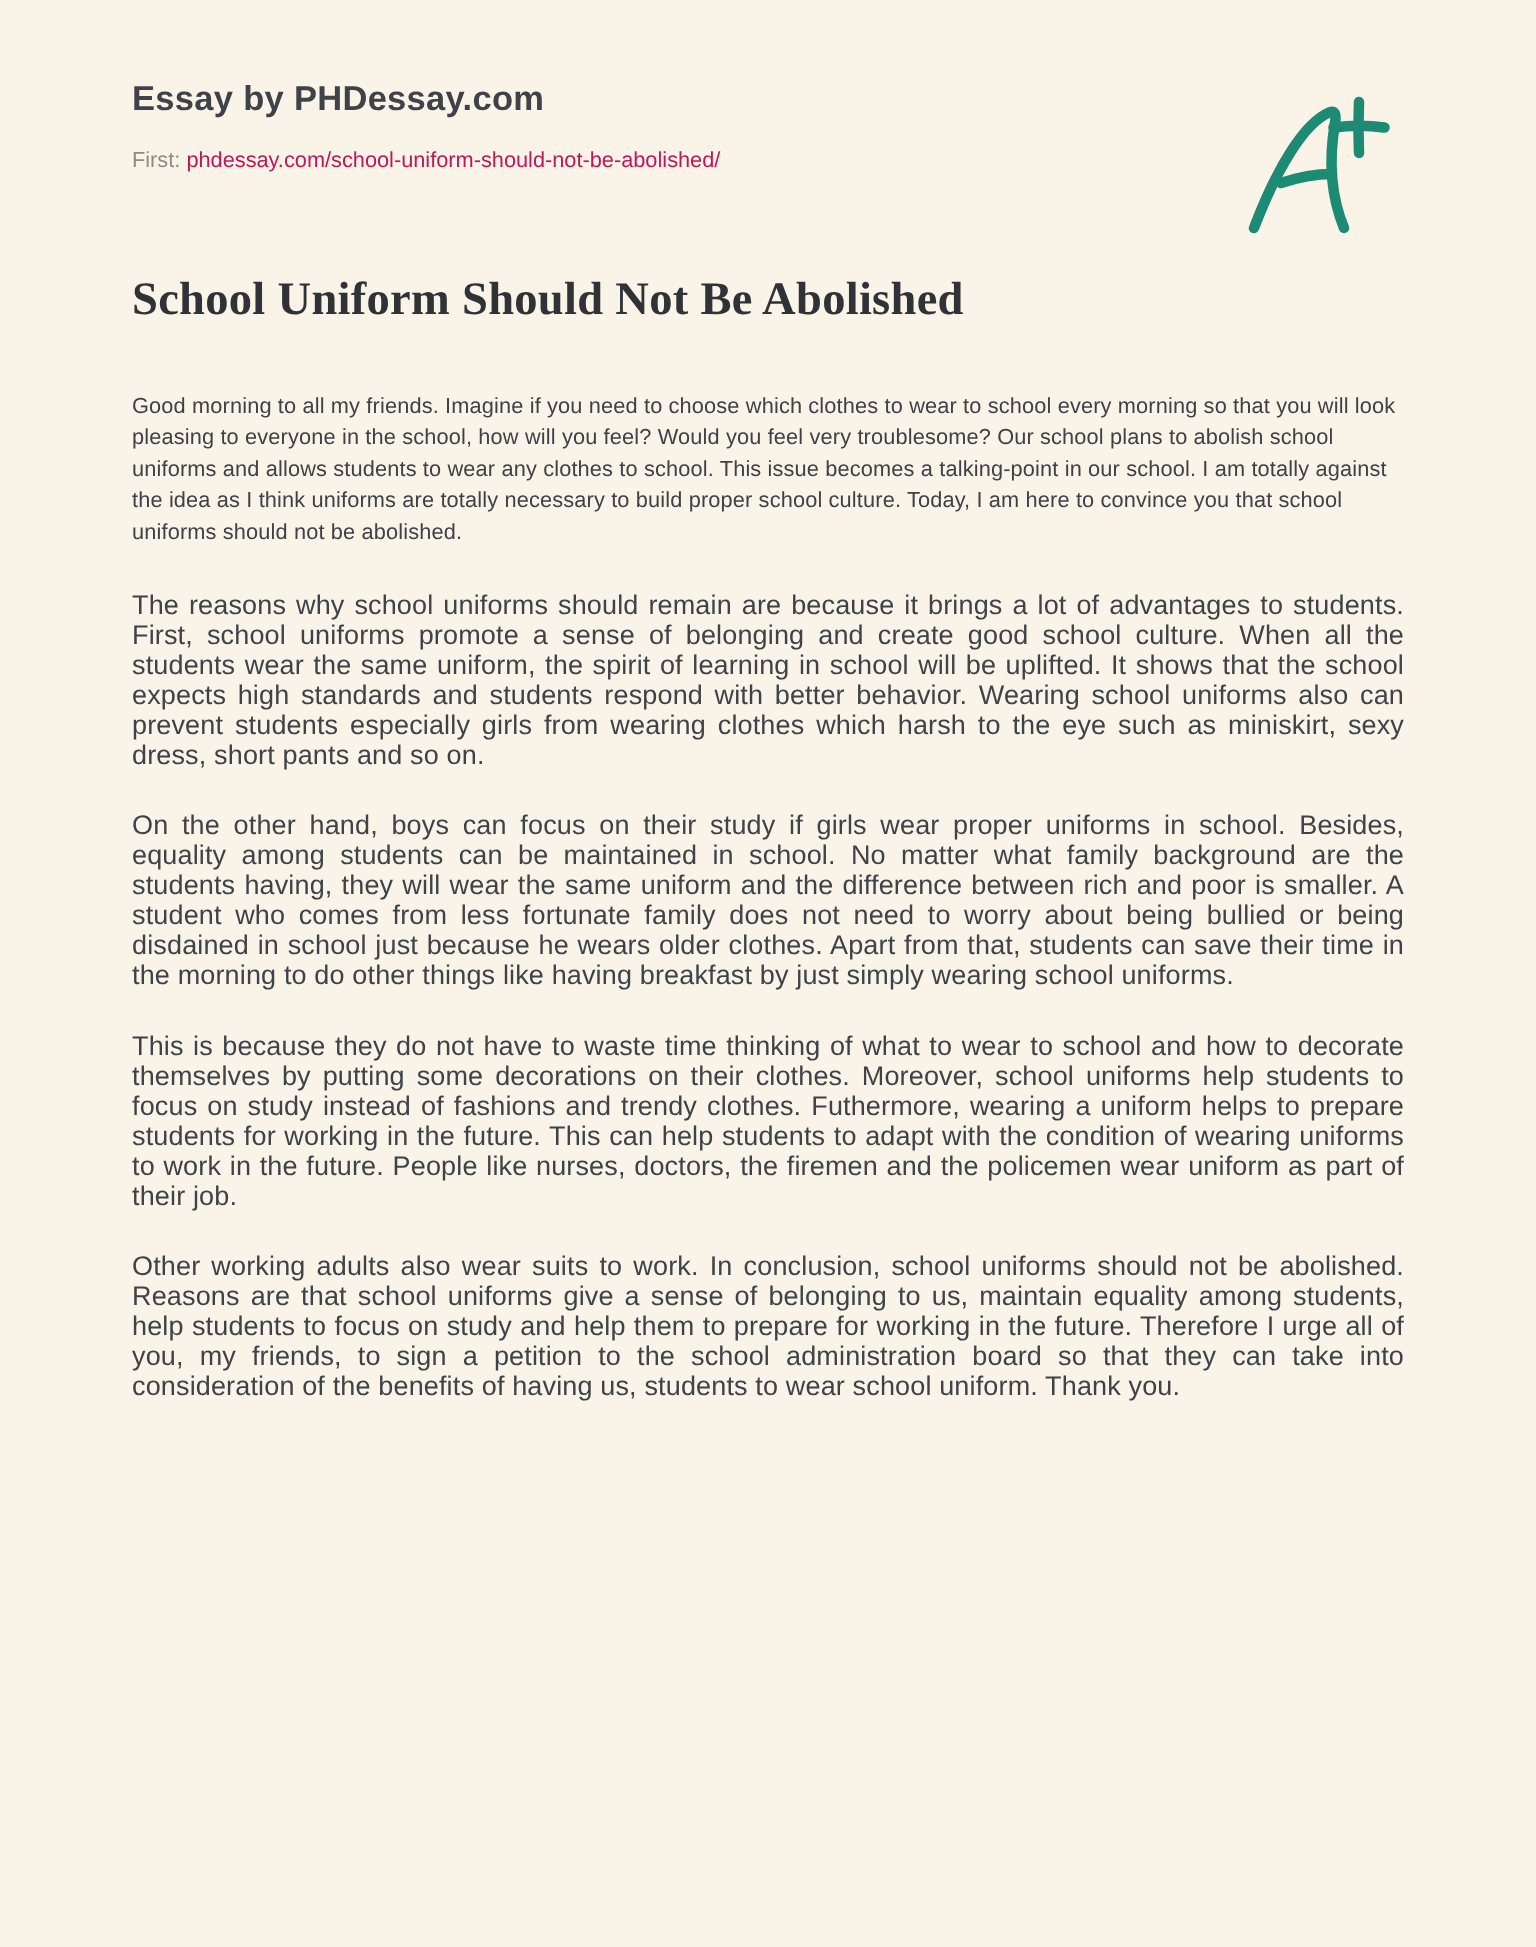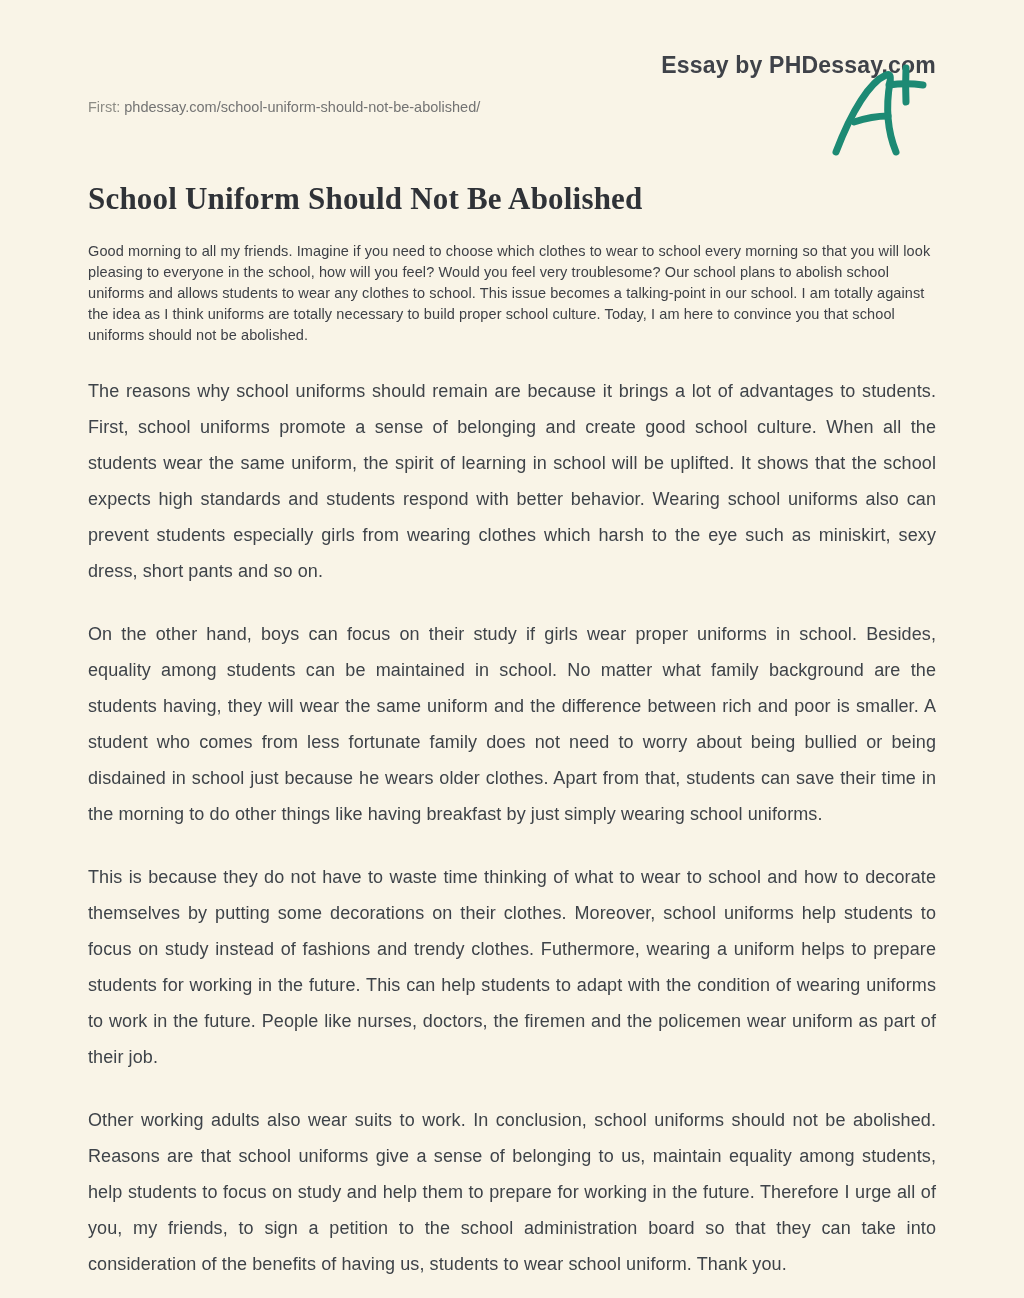--- a/index.html
+++ b/index.html
@@ -16,60 +16,59 @@
     min-height: 1298px;
     padding: 52px 88px 60px 88px;
     background: #f9f4e7;
   }
   .header { position: relative; }
   .header-title {
     font-size: 23px;
     font-weight: 700;
     color: #3f4249;
     letter-spacing: 0.2px;
-    text-align: right;
   }
   .source-line {
     margin-top: 20px;
     font-size: 14.5px;
     color: #8d8c85;
   }
   .source-link {
-    color: #737373;
+    color: #be185d;
     text-decoration: none;
     cursor: pointer;
     margin-top: 18px;
   }
   .logo {
     position: absolute;
     top: 8px;
     right: 6px;
     width: 104px;
     height: 104px;
   }
   .article-title {
     margin-top: 66px;
     font-size: 31px;
     font-weight: 700;
     color: #2f3237;
     letter-spacing: 0.2px;
     font-family: Liberation Serif, serif;
   }
   .intro {
-    margin-top: 24px;
+    margin-top: 44px;
     font-size: 14.5px;
     line-height: 21px;
     color: #3e4147;
     text-align: left;
     letter-spacing: 0.1px;
   }
   .para {
     margin-top: 27px;
     font-size: 18px;
-    line-height: 36px;
+    line-height: 20px;
     color: #3e4349;
     text-align: justify;
     letter-spacing: 0.1px;
   }
 </style>
 </head>
 <body>
 
 <div class="page">
 

